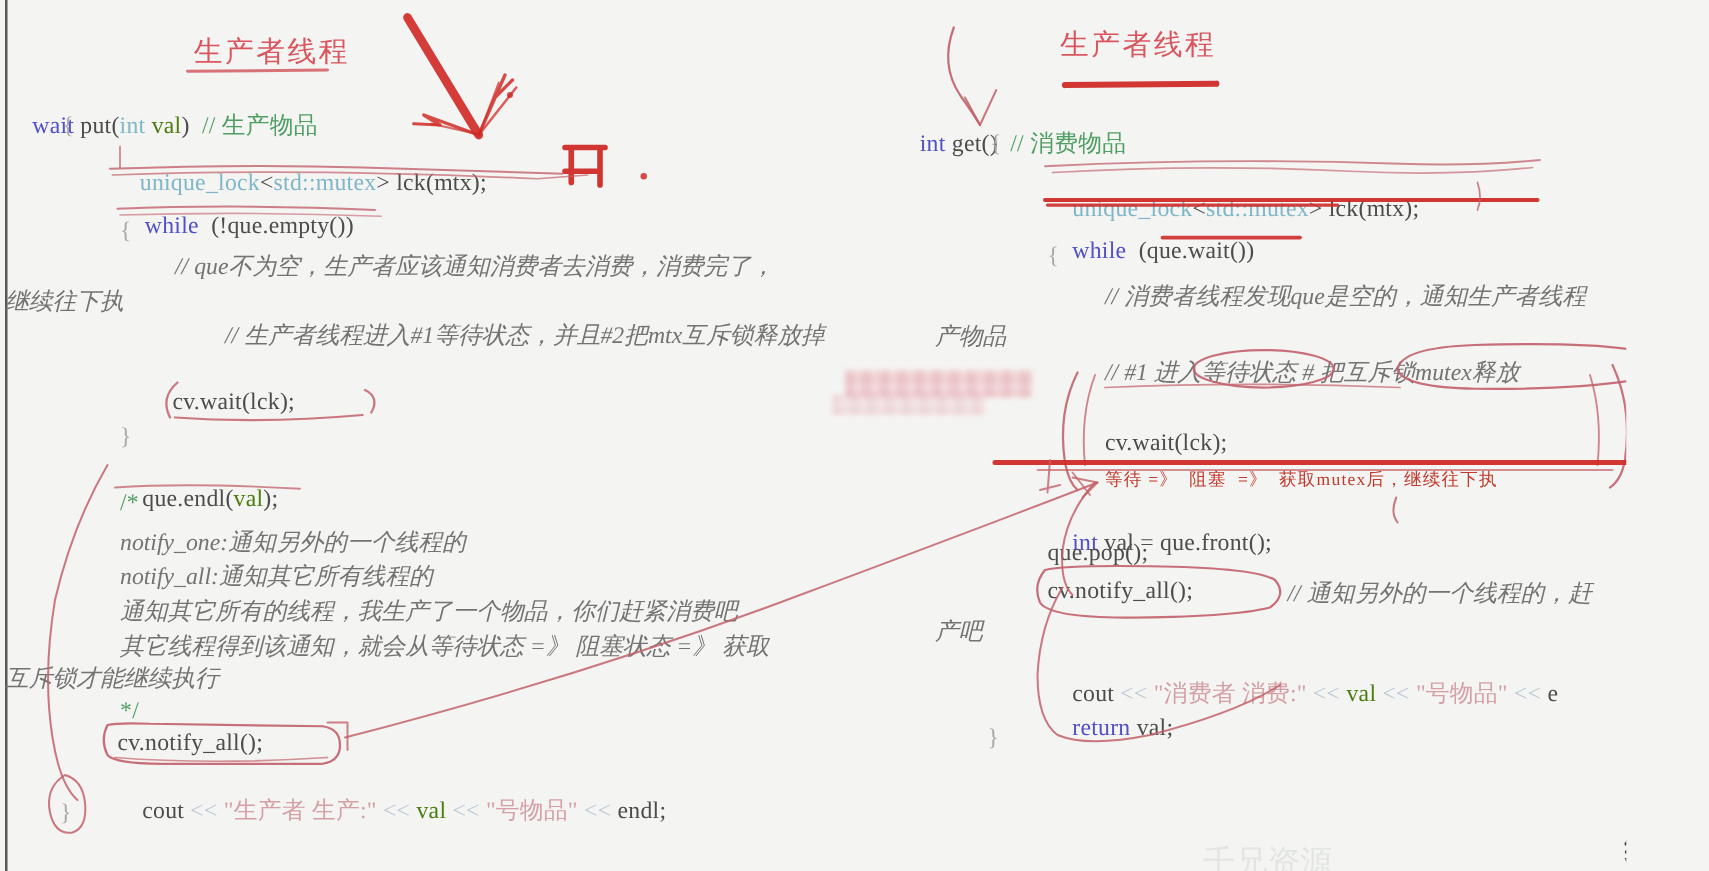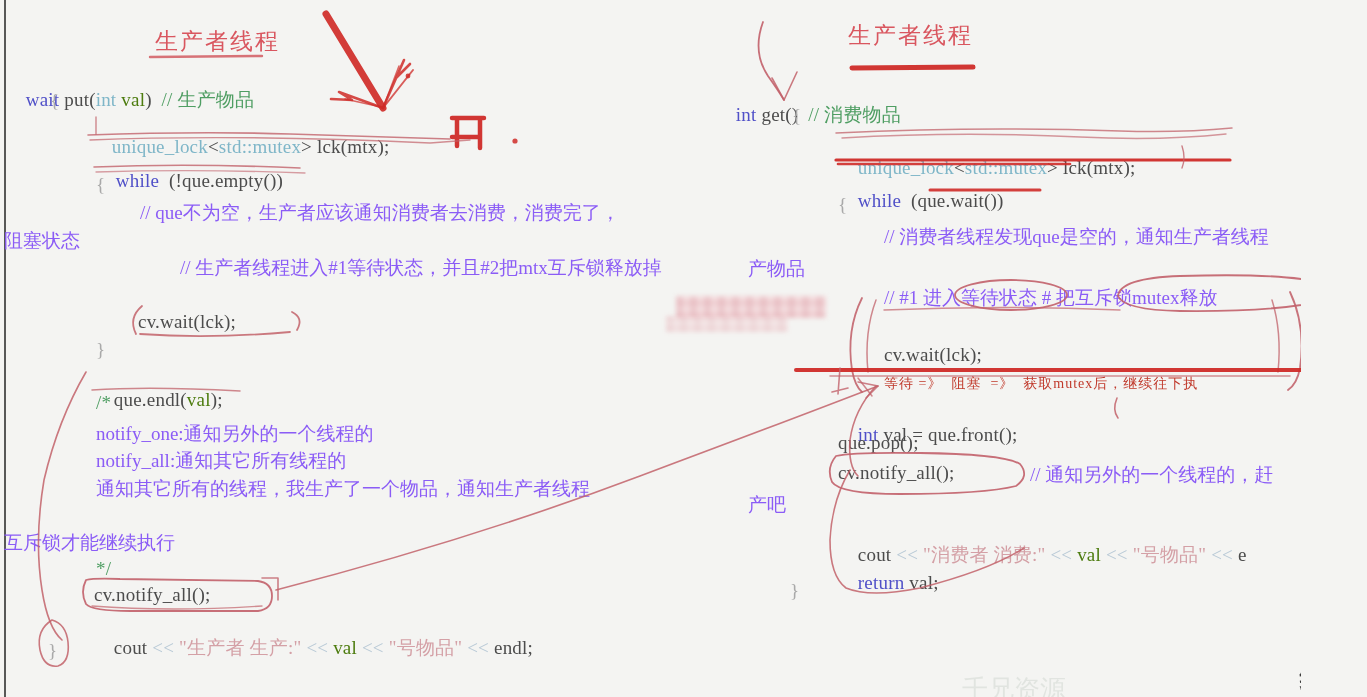--- a/index.html
+++ b/index.html
@@ -22,21 +22,21 @@
   .kw{color:#5050c8;}
   .type{color:#7fb6c8;}
   .var{color:#4d7c0f;}
   .str{color:#d4a0a6;}
   .op{color:#b8c9d6;}
   .cmt{color:#4f9e63;}
   .plain{color:#4c4c4c;}
   .brace{color:#a9a9a9;}
 
   .title-cn{font-size:23px;color:#d9565f;letter-spacing:2px;}
-  .cmt-cn{font-size:19px;color:#8b5cf6;}
+  .cmt-cn{font-size:19px;color:#737373;font-style:italic;}
   .hand{color:#c0392b;font-size:14px;letter-spacing:1px;}
 
   
   #ink{position:absolute;left:0;top:0;width:1367px;height:697px;pointer-events:none;}
 
   
   .mosaic{position:absolute;background:
      repeating-linear-gradient(0deg,#f3d7da 0 6px,#f8e6e8 6px 12px),
      repeating-linear-gradient(90deg,#f1d2d6 0 7px,#faeaec 7px 14px);
      background-blend-mode:multiply;opacity:.75;filter:blur(2px);}
@@ -69,37 +69,38 @@
     <span class="type">unique_lock</span><span class="plain">&lt;</span><span class="type">std::mutex</span><span class="plain">&gt;</span><span class="plain"> lck(mtx);</span>
   </div>
 
   <div class="ln code" style="left:96px;top:148px;">
     <span class="kw">while</span><span class="plain">  (!que.empty())</span>
   </div>
 
   <div class="ln code brace" style="left:96px;top:174px;">{</div>
 
   <div class="ln cmt-cn" style="left:140px;top:200px;">// que不为空，生产者应该通知消费者去消费，消费完了，</div>
-  <div class="ln cmt-cn" style="left:4px;top:228px;">阻塞状态</div>
+  <div class="ln cmt-cn" style="left:4px;top:228px;">继续往下执</div>
 
   <div class="ln cmt-cn" style="left:140px;top:255px;margin-left:40px;">// 生产者线程进入#1等待状态，并且#2把mtx互斥锁释放掉</div>
 
   <div class="ln code" style="left:138px;top:311px;">cv.wait(lck);</div>
 
   <div class="ln code brace" style="left:96px;top:339px;">}</div>
 
   <div class="ln code" style="left:94px;top:367px;">
     <span class="plain">que.endl(</span><span class="var">val</span><span class="plain">);</span>
   </div>
 
   <div class="ln code cmt" style="left:96px;top:392px;">/*</div>
 
   <div class="ln cmt-cn" style="left:96px;top:421px;">notify_one:通知另外的一个线程的</div>
   <div class="ln cmt-cn" style="left:96px;top:448px;">notify_all:通知其它所有线程的</div>
-  <div class="ln cmt-cn" style="left:96px;top:476px;">通知其它所有的线程，我生产了一个物品，通知生产者线程</div>
+  <div class="ln cmt-cn" style="left:96px;top:476px;">通知其它所有的线程，我生产了一个物品，你们赶紧消费吧</div>
+  <div class="ln cmt-cn" style="left:96px;top:504px;">其它线程得到该通知，就会从等待状态 =》 阻塞状态 =》 获取</div>
   <div class="ln cmt-cn" style="left:4px;top:530px;">互斥锁才能继续执行</div>
 
   <div class="ln code cmt" style="left:96px;top:558px;">*/</div>
 
   <div class="ln code" style="left:94px;top:584px;">cv.notify_all();</div>
 
   <div class="ln code" style="left:94px;top:613px;">
     <span class="plain">cout </span><span class="op">&lt;&lt;</span><span class="str"> "生产者 生产:" </span><span class="op">&lt;&lt;</span><span class="var"> val </span><span class="op">&lt;&lt;</span><span class="str"> "号物品" </span><span class="op">&lt;&lt;</span><span class="plain"> endl;</span>
   </div>
 

